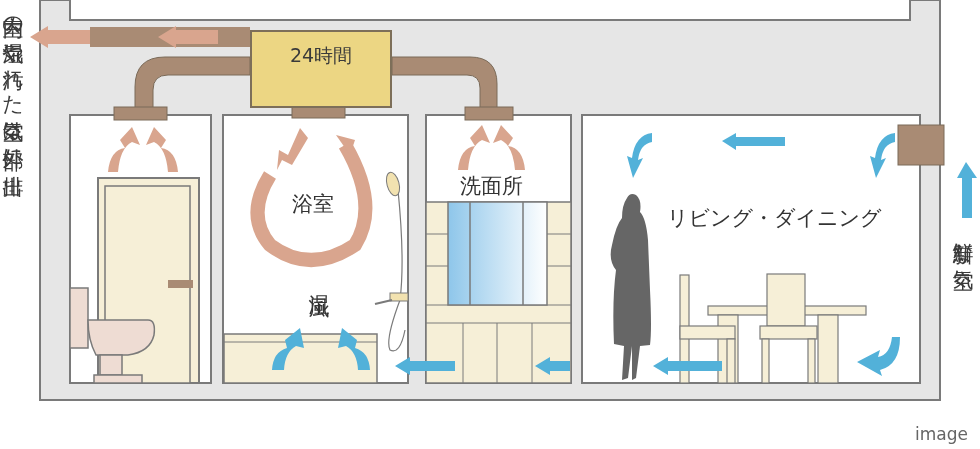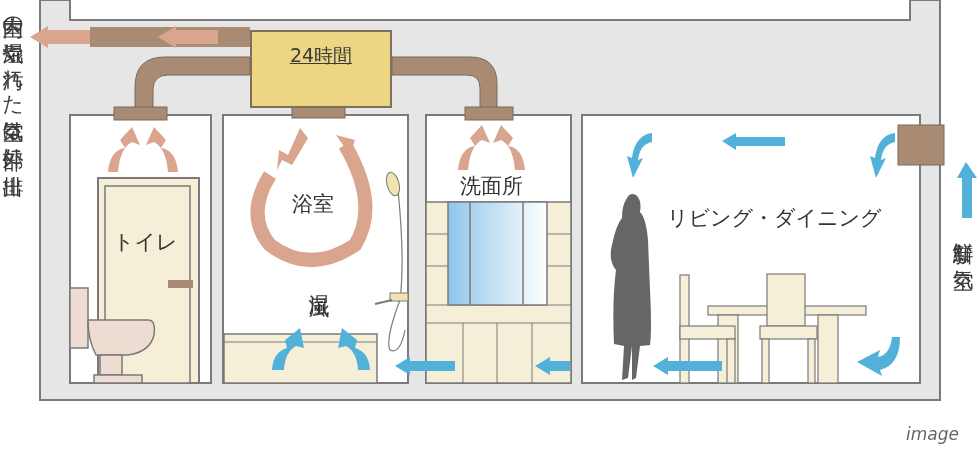--- a/index.html
+++ b/index.html
@@ -1,22 +1,22 @@
 <!DOCTYPE html>
 <html><head>
 <meta charset="utf-8">
 <style>
   html,body{margin:0;padding:0;background:#fff;}
   body{width:980px;height:449px;position:relative;overflow:hidden;font-family:"DejaVu Sans","Liberation Sans",sans-serif;color:#333;}
   svg{position:absolute;left:0;top:0;}
   .vtext{position:absolute;writing-mode:vertical-rl;font-size:21px;line-height:26px;letter-spacing:1px;color:#3a3a3a;}
   .label{position:absolute;font-size:21px;color:#333;white-space:nowrap;}
-  .sys{position:absolute;left:250px;top:30px;width:142px;height:78px;background:#ecd683;border:2px solid #7d6f59;box-sizing:border-box;text-align:center;font-size:19px;line-height:26px;color:#3a3a3a;padding-top:10px;text-decoration:underline;}
+  .sys{position:absolute;left:250px;top:30px;width:142px;height:78px;background:#ecd683;border:2px solid #7d6f59;box-sizing:border-box;text-align:center;font-size:19px;line-height:26px;color:#3a3a3a;padding-top:10px;}
   .sys span{display:block;}
-  .img-tag{position:absolute;right:21px;top:424px;font-size:17px;color:#666;font-style:italic;}
+  .img-tag{position:absolute;right:12px;top:424px;font-size:17px;color:#666;}
 </style>
 </head>
 <body>
 
 <div style="position:absolute;left:0;top:0;width:980px;height:449px;">
 
 <svg width="980" height="449" viewBox="0 0 980 449">
 
   <path d="M40 0 H70 V20 H910 V0 H940 V400 H40 Z" fill="#e6e6e6" stroke="#7a7a7a" stroke-width="2"></path>
 
@@ -105,21 +105,20 @@
   <path d="M370 370 Q369 352 355 348 L357 340 L342 328 L338 348 L346 346 Q357 352 358 370 Z" fill="#52b1d9"></path>
 </svg>
 
 <div class="vtext" style="left:0;top:0;">室内の湿気や汚れた空気は外部に排出</div>
 <div class="vtext" style="left:950px;top:226px;">新鮮な空気</div>
 
 <div class="sys">
   <span>24時間</span>
 </div>
 
-<div class="label" style="left:113px;top:228px;">トイレ</div>
 <div class="label" style="left:292px;top:190px;">浴室</div>
 <div class="label" style="left:307px;top:278px;writing-mode:vertical-rl;line-height:24px;letter-spacing:4px;">湿風</div>
 <div class="label" style="left:460px;top:172px;">洗面所</div>
 <div class="label" style="left:667px;top:204px;">リビング・ダイニング</div>
 
 <div class="img-tag">image</div>
 
 </div>
 
 </body></html>

